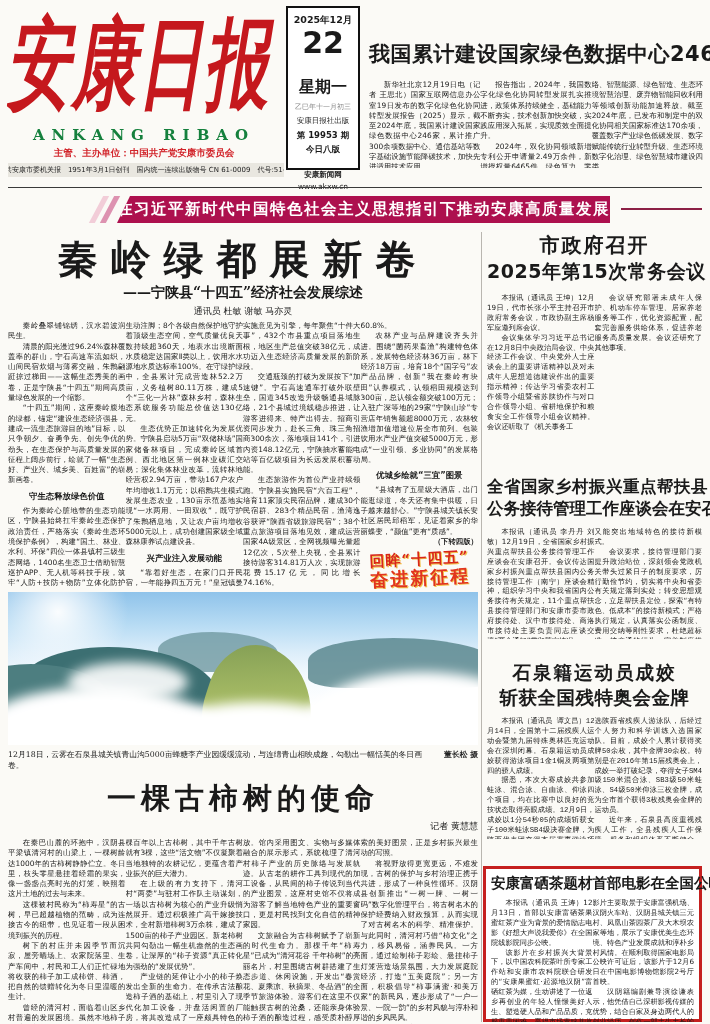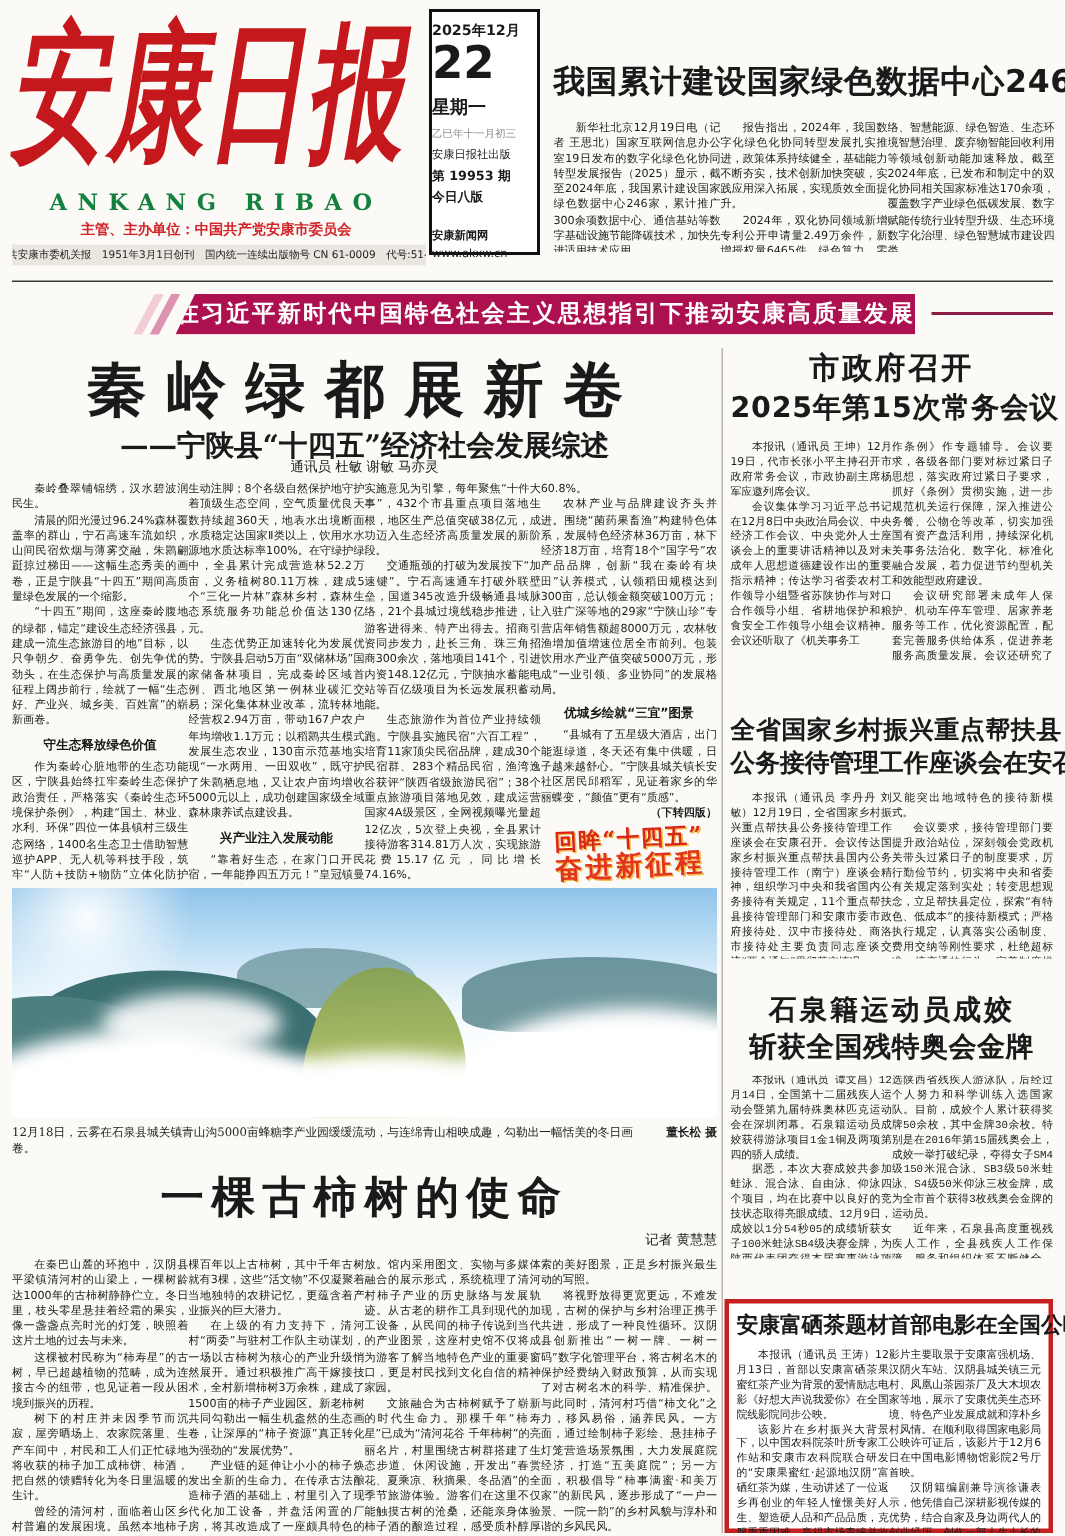--- a/index.html
+++ b/index.html
@@ -27,25 +27,25 @@
     color:#d2242a;font-size:9.5px;font-weight:bold;white-space:nowrap;
   }
   .mast-strip{
     left:8px;top:163px;width:276px;height:14px;background:#e9e7e0;
     font-size:7px;color:#222;display:flex;align-items:center;justify-content:center;
     white-space:nowrap;overflow:hidden;
   }
   
   .date-box{
     left:286px;top:6px;width:74px;height:164px;border:2px solid #111;background:#fff;
-    display:flex;flex-direction:column;padding-top:6px;box-sizing:border-box;
+    display:flex;flex-direction:column;align-items:center;padding-top:6px;box-sizing:border-box;
   }
   .db-ym{font-size:9.5px;font-weight:bold;}
   .db-day{font-size:30px;font-weight:bold;line-height:1.05;}
-  .db-week{font-size:12px;font-weight:bold;margin-top:4px;}
+  .db-week{font-size:16px;font-weight:bold;margin-top:18px;}
   .db-lunar{font-size:7px;color:#8a8a8a;margin-top:4px;}
   .db-pub{font-size:7.5px;font-family:Liberation Mono, monospace;margin-top:4px;}
   .db-issue{font-size:8.5px;font-weight:bold;margin-top:4px;}
   .db-pages{font-size:8.5px;font-weight:bold;margin-top:2px;}
   .db-site{font-size:7.5px;font-weight:bold;margin-top:14px;}
   .db-url{font-size:7.5px;margin-top:2px;}
   
   .top-story{left:369px;top:40px;width:334px;}
   .ts-head{font-size:21px;font-weight:900;white-space:nowrap;letter-spacing:0.5px;}
   .cols{display:flex;gap:0;}
@@ -62,21 +62,21 @@
   .s1{background:#f2cdd8;}
   .s2{background:#dd92b0;}
   .banner-bar{
     flex:1;background:#ad104e;color:#fff;display:flex;align-items:center;justify-content:center;
     font-size:15.5px;font-weight:bold;letter-spacing:1.5px;white-space:nowrap;
     clip-path:polygon(13px 0,100% 0,100% 100%,0 100%);
   }
   .banner-rule{left:621px;top:208px;width:81px;height:2px;background:#8c1f45;}
   
   .lead-head{left:8px;top:232px;width:470px;text-align:center;font-size:40px;font-weight:900;letter-spacing:13px;white-space:nowrap;}
-  .lead-sub{left:8px;top:284px;width:470px;text-align:center;font-size:19px;font-family:"DejaVu Serif",serif;font-weight:bold;}
+  .lead-sub{left:8px;top:284px;width:470px;text-align:center;font-size:14px;font-family:"DejaVu Serif",serif;font-weight:bold;}
   .lead-byline{left:8px;top:305px;width:470px;text-align:center;font-size:9px;color:#222;}
   .lead-cols{left:8px;top:321px;width:470px;height:268px;}
   .badge{
     margin-top:4px;text-align:center;transform:rotate(-3deg);
     font-family:"DejaVu Serif",serif;font-weight:900;line-height:1.15;
   }
   .badge-l1{font-size:15px;color:#d8261a;text-shadow:1px 1px 0 #f2c24c;letter-spacing:1px;}
   .badge-l2{font-size:18px;color:#e1341f;text-shadow:1px 1px 0 #f2c24c;letter-spacing:2px;}
   
   .photo{left:8px;top:592px;width:470px;height:153px;overflow:hidden;
@@ -255,21 +255,20 @@
 
   <div class="gov">
     <div class="r-head gov-h1">市政府召开</div>
     <div class="r-head gov-h2">2025年第15次常务会议</div>
     <div class="cols gov-cols">
       <div class="col r-col">
           <p>本报讯（通讯员 王坤）12月19日，代市长张小平主持召开市政府常务会议，市政协副主席杨军应邀列席会议。</p>
           <p>会议集体学习习近平总书记在12月8日中央政治局会议、中央经济工作会议、中央党外人士座谈会上的重要讲话精神以及对未成年人思想道德建设作出的重要指示精神；传达学习省委农村工作领导小组暨省苏陕协作与对口合作领导小组、省耕地保护和粮食安全工作领导小组会议精神。会议还听取了《机关事务工</p>
         </div>
       <div class="col r-col">
-          <p class="noindent">作条例》作专题辅导。会议要求，各级各部门要对标过紧日子思想，落实政府过紧日子要求，抓好《条例》贯彻实施，进一步规范机关运行保障，深入推进公务餐、公物仓等改革，切实加强国有资产盘活利用，持续深化机关事务法治化、数字化、标准化融合发展，着力促进节约型机关和效能型政府建设。</p>
           <p>会议研究部署未成年人保护、机动车停车管理、居家养老服务等工作，优化资源配置，配套完善服务供给体系，促进养老服务高质量发展。会议还研究了其他事项。</p>
         </div>
     </div>
   </div>
 
   <div class="recep">
     <div class="r-head recep-h1">全省国家乡村振兴重点帮扶县</div>
     <div class="r-head recep-h2">公务接待管理工作座谈会在安召开</div>
     <div class="cols recep-cols">
       <div class="col r-col">

